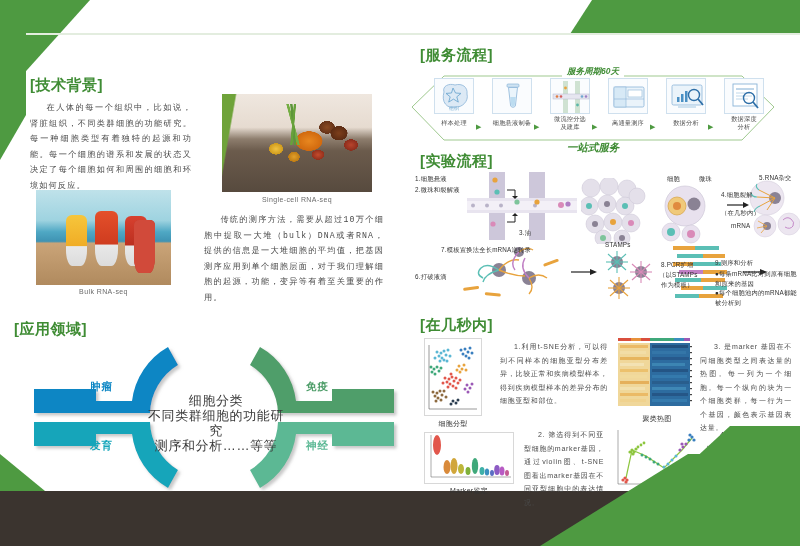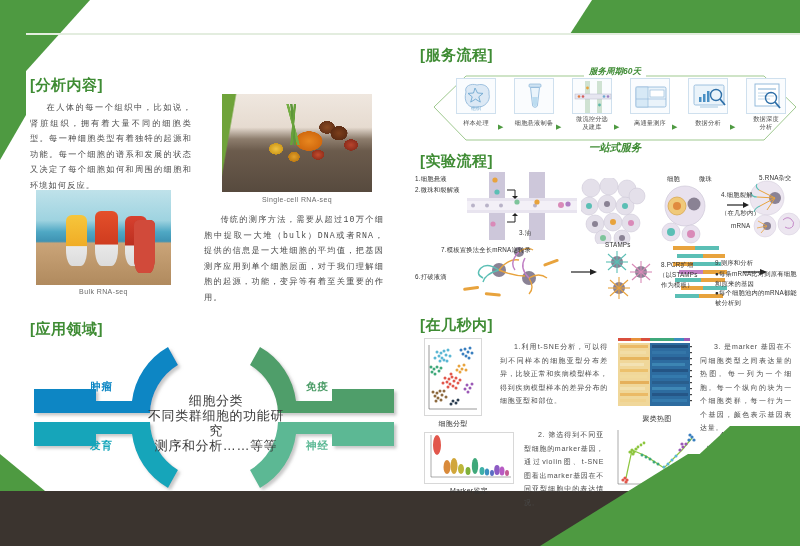--- a/index.html
+++ b/index.html
@@ -116,21 +116,21 @@
   
   #appdiag { position:absolute; left:28px; top:335px; width:372px; height:165px; }
   .arcwrap { position:absolute; left:0; top:0; width:372px; height:165px; }
   .center-text {
     position:absolute; left:118px; top:58px; width:140px; text-align:center;
     font-size:13px; line-height:15px; color:#3b3b3b; letter-spacing:.6px;
   }
   .lbl { position:absolute; font-size:10.5px; font-weight:bold; letter-spacing:1px; }
 
   
-  #service { position:absolute; left:430px; top:70px; width:370px; height:75px; }
+  #service { position:absolute; left:408px; top:70px; width:370px; height:75px; }
   .sv-box {
     position:absolute; width:40px; height:36px; border:1px solid #cfe0ee;
     background:#fafcfe; top:8px;
   }
   .sv-lbl {
     position:absolute; top:49px; width:56px; text-align:center;
     font-size:6.2px; color:#4d4d4d; line-height:8px; letter-spacing:.2px;
   }
   .sv-arrow { position:absolute; top:53px; color:#4e9a41; font-size:7px; }
   .cycle-lbl {
@@ -164,39 +164,39 @@
 
   <div class="corner-tl"></div>
   <div class="corner-tl2"></div>
   <div class="corner-tr"></div>
   <div class="top-rule"></div>
   <div class="corner-bl"></div>
   <div class="bottom-bar"></div>
   <div class="corner-br"></div>
   <div class="corner-br2"></div>
 
-  <div class="sec-title" style="left:30px; top:76px;">[分析内容]</div>
-
-  <div class="body-cn indent" style="position:absolute; left:30px; top:100px; width:162px;">在人体的每一个组织中，比如说，肾脏组织，拥有着大量不同的细胞类型。每一种细胞类型有着独特的起源和功能。每一个细胞的谱系和发展的状态又决定了每个细胞如何和周围的细胞和环境如何反应。</div>
+  <div class="sec-title" style="left:30px; top:76px;">[技术背景]</div>
+
+  <div class="body-cn indent" style="position:absolute; left:30px; top:100px; width:162px;">在人体的每一个组织中，比如说，肾脏组织，不同类群细胞的功能研究。每一种细胞类型有着独特的起源和功能。每一个细胞的谱系和发展的状态又决定了每个细胞如何和周围的细胞和环境如何反应。</div>
 
   <div class="photo" style="left:222px; top:94px; width:150px; height:98px;">
     <div class="fruitimg"></div>
   </div>
   <div class="cap" style="left:222px; top:196px; width:150px;">Single-cell RNA-seq</div>
 
   <div class="photo" style="left:36px; top:190px; width:135px; height:95px;">
     <div class="drinkimg">
       <div class="drink3"></div>
     </div>
   </div>
   <div class="cap" style="left:36px; top:288px; width:135px;">Bulk RNA-seq</div>
 
   <div class="body-cn indent" style="position:absolute; left:204px; top:212px; width:180px;font-family:Liberation Mono, monospace;">传统的测序方法，需要从超过10万个细胞中提取一大堆（bulk）DNA或者RNA，提供的信息是一大堆细胞的平均值，把基因测序应用到单个细胞层面，对于我们理解细胞的起源，功能，变异等有着至关重要的作用。</div>
 
-  <div class="sec-title" style="left:30px; top:320px;">[应用领域]</div>
+  <div class="sec-title" style="left:14px; top:320px;">[应用领域]</div>
 
   <div id="appdiag">
     <svg class="arcwrap" viewBox="0 0 372 165">
       <defs>
         <filter id="sh" x="-20%" y="-20%" width="150%" height="150%">
           <feDropShadow dx="2.5" dy="2.5" stdDeviation="1.6" flood-color="#9a9a9a" flood-opacity="0.55"></feDropShadow>
         </filter>
       </defs>
       <g filter="url(#sh)">
 

